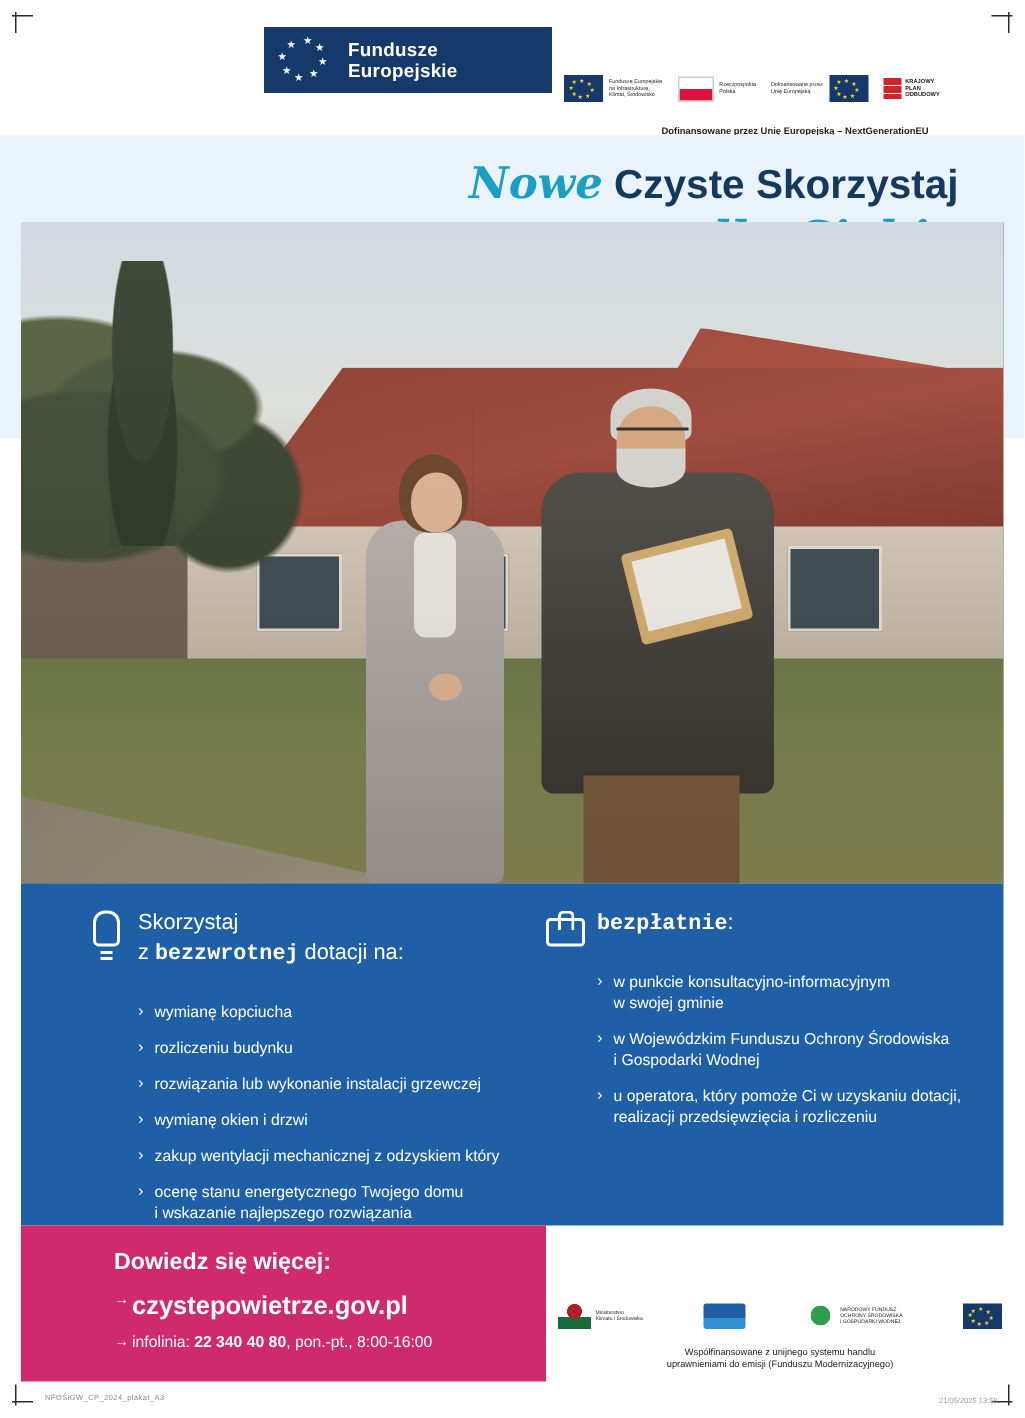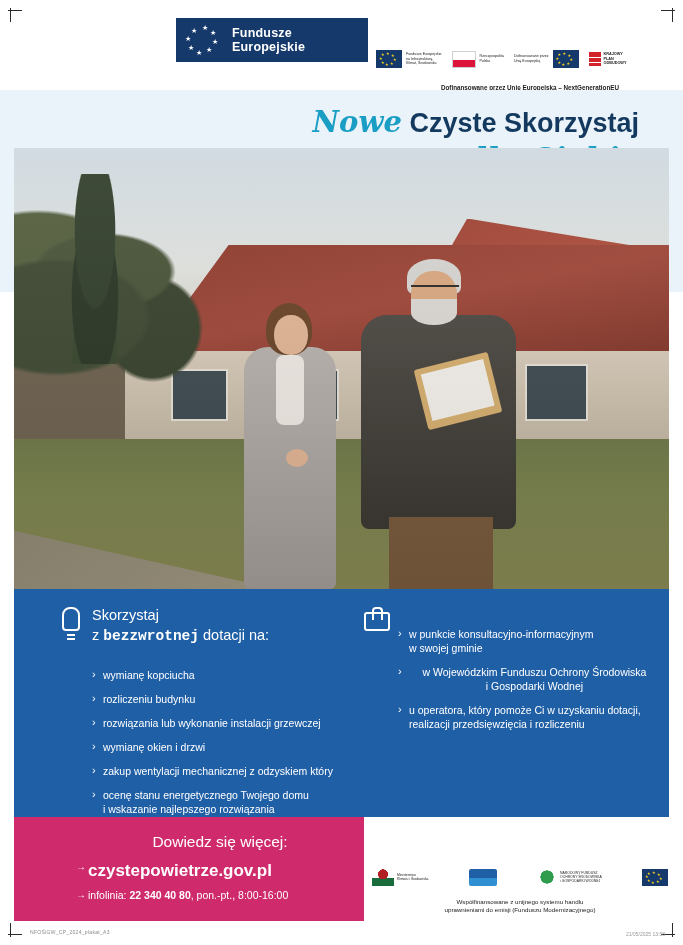--- a/index.html
+++ b/index.html
@@ -397,22 +397,21 @@
     position: absolute;
     left: 14px; top: 817px;
     width: 350px;
     height: 104px;
     background: #cf2a6b;
     color: #ffffff;
   }
   .pink-title {
     margin: 16px 0 0 62px;
     font-size: 15.5px;
-    font-weight: normal;
-    text-align: center;
+    font-weight: bold;
   }
   .pink-line {
     margin: 10px 0 0 62px;
     font-size: 17px;
     position: relative;
     padding-left: 12px;
   }
   .pink-line:before {
     content: "→";
     position: absolute; left: 0; top: 0;
@@ -648,25 +647,28 @@
     </div>
 
     <div class="col col-right">
       <div class="col-icon">
         <div class="thumb">
           <div class="up"></div>
           <div class="pad"></div>
         </div>
       </div>
       <div class="col-head">
+        <div>
+          <b>bezpłatnie</b><span>:</span>
+        </div>
       </div>
       <ul class="items">
         <li style="white-space:pre-line;">w punkcie konsultacyjno-informacyjnym
 w swojej gminie</li>
-        <li style="white-space:pre-line;text-align:center;">w Wojewódzkim Funduszu Ochrony Środowiska
+        <li style="white-space:pre-line;">w Wojewódzkim Funduszu Ochrony Środowiska
 i Gospodarki Wodnej</li>
         <li style="white-space:pre-line;">u operatora, który pomoże Ci w uzyskaniu dotacji,
 realizacji przedsięwzięcia i rozliczeniu</li>
       </ul>
     </div>
 
   </div>
 
   <div class="pink">
     <div class="pink-title">Dowiedz się więcej:</div>

